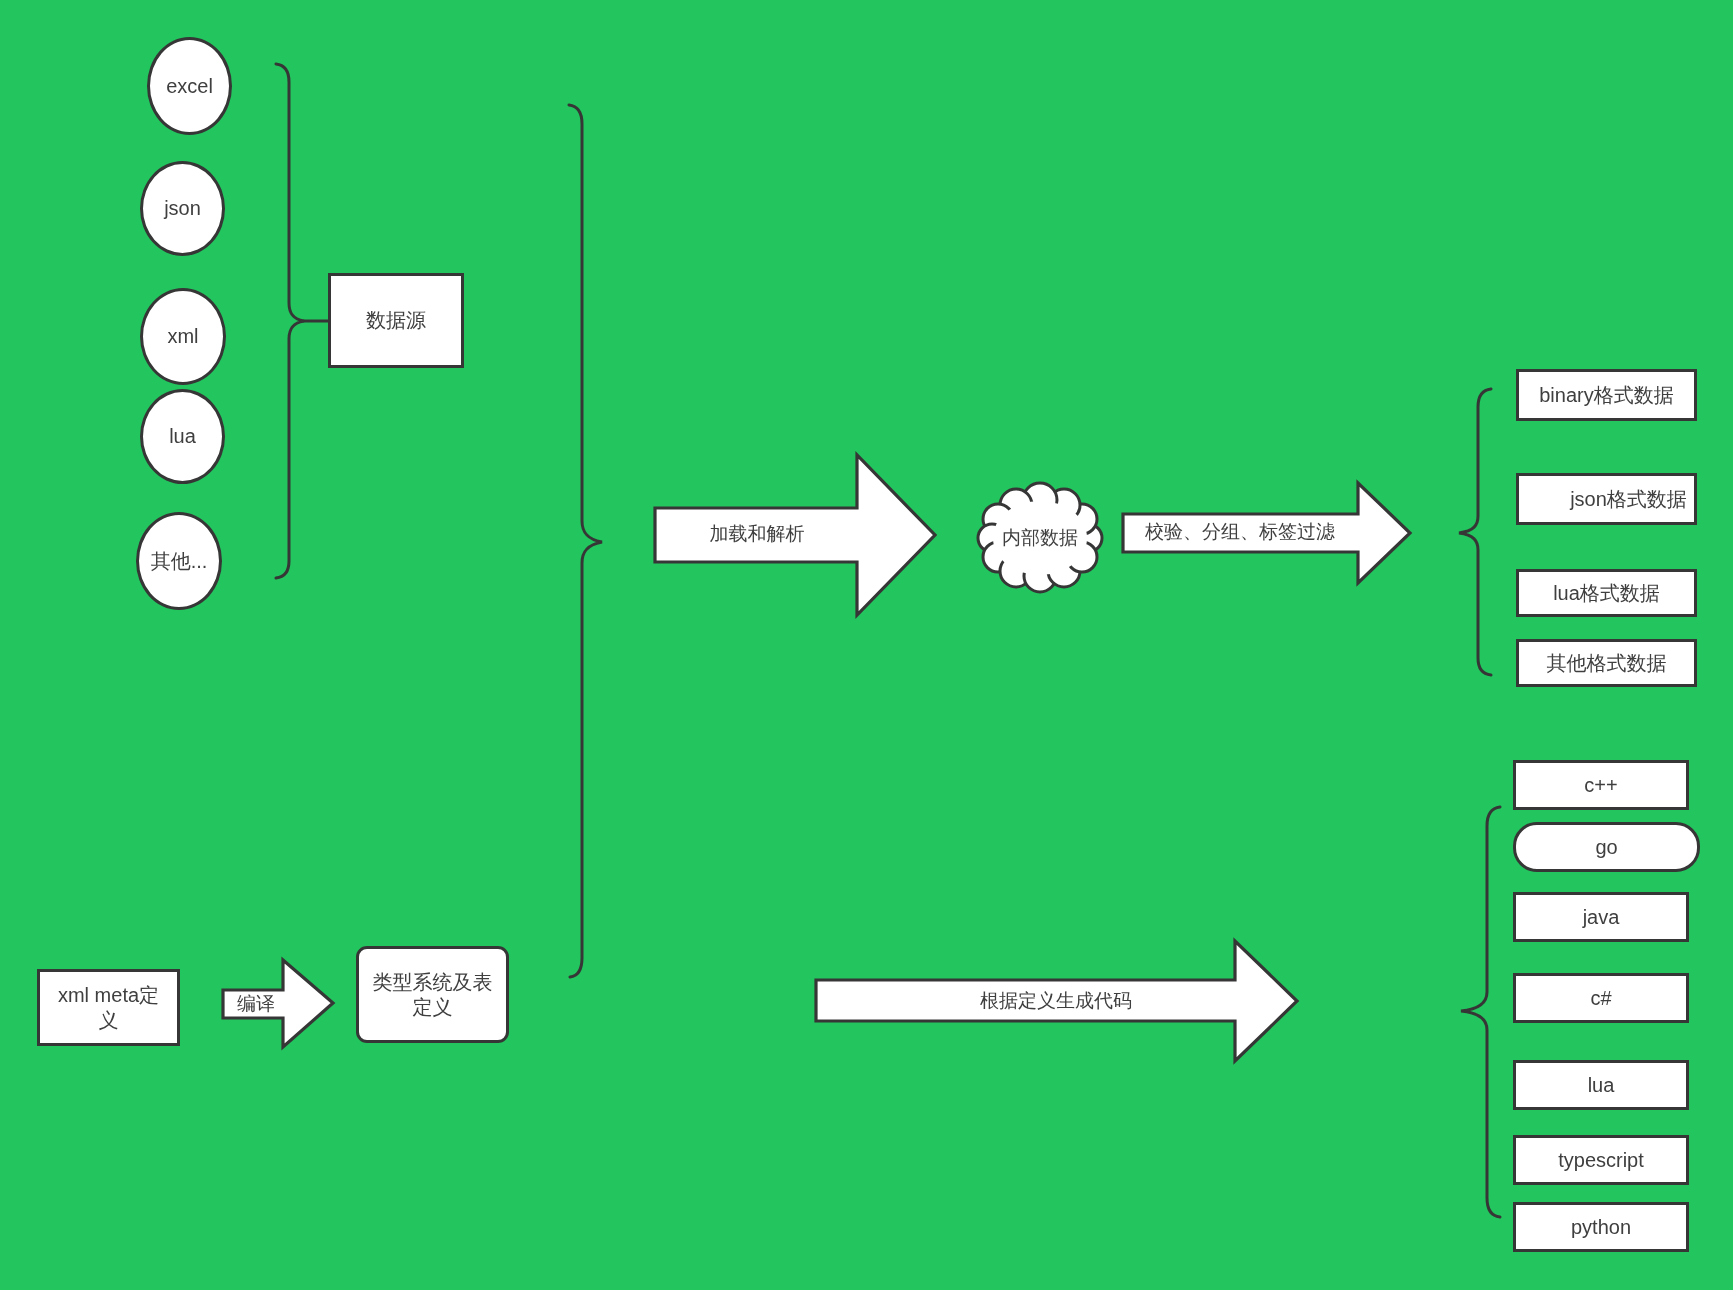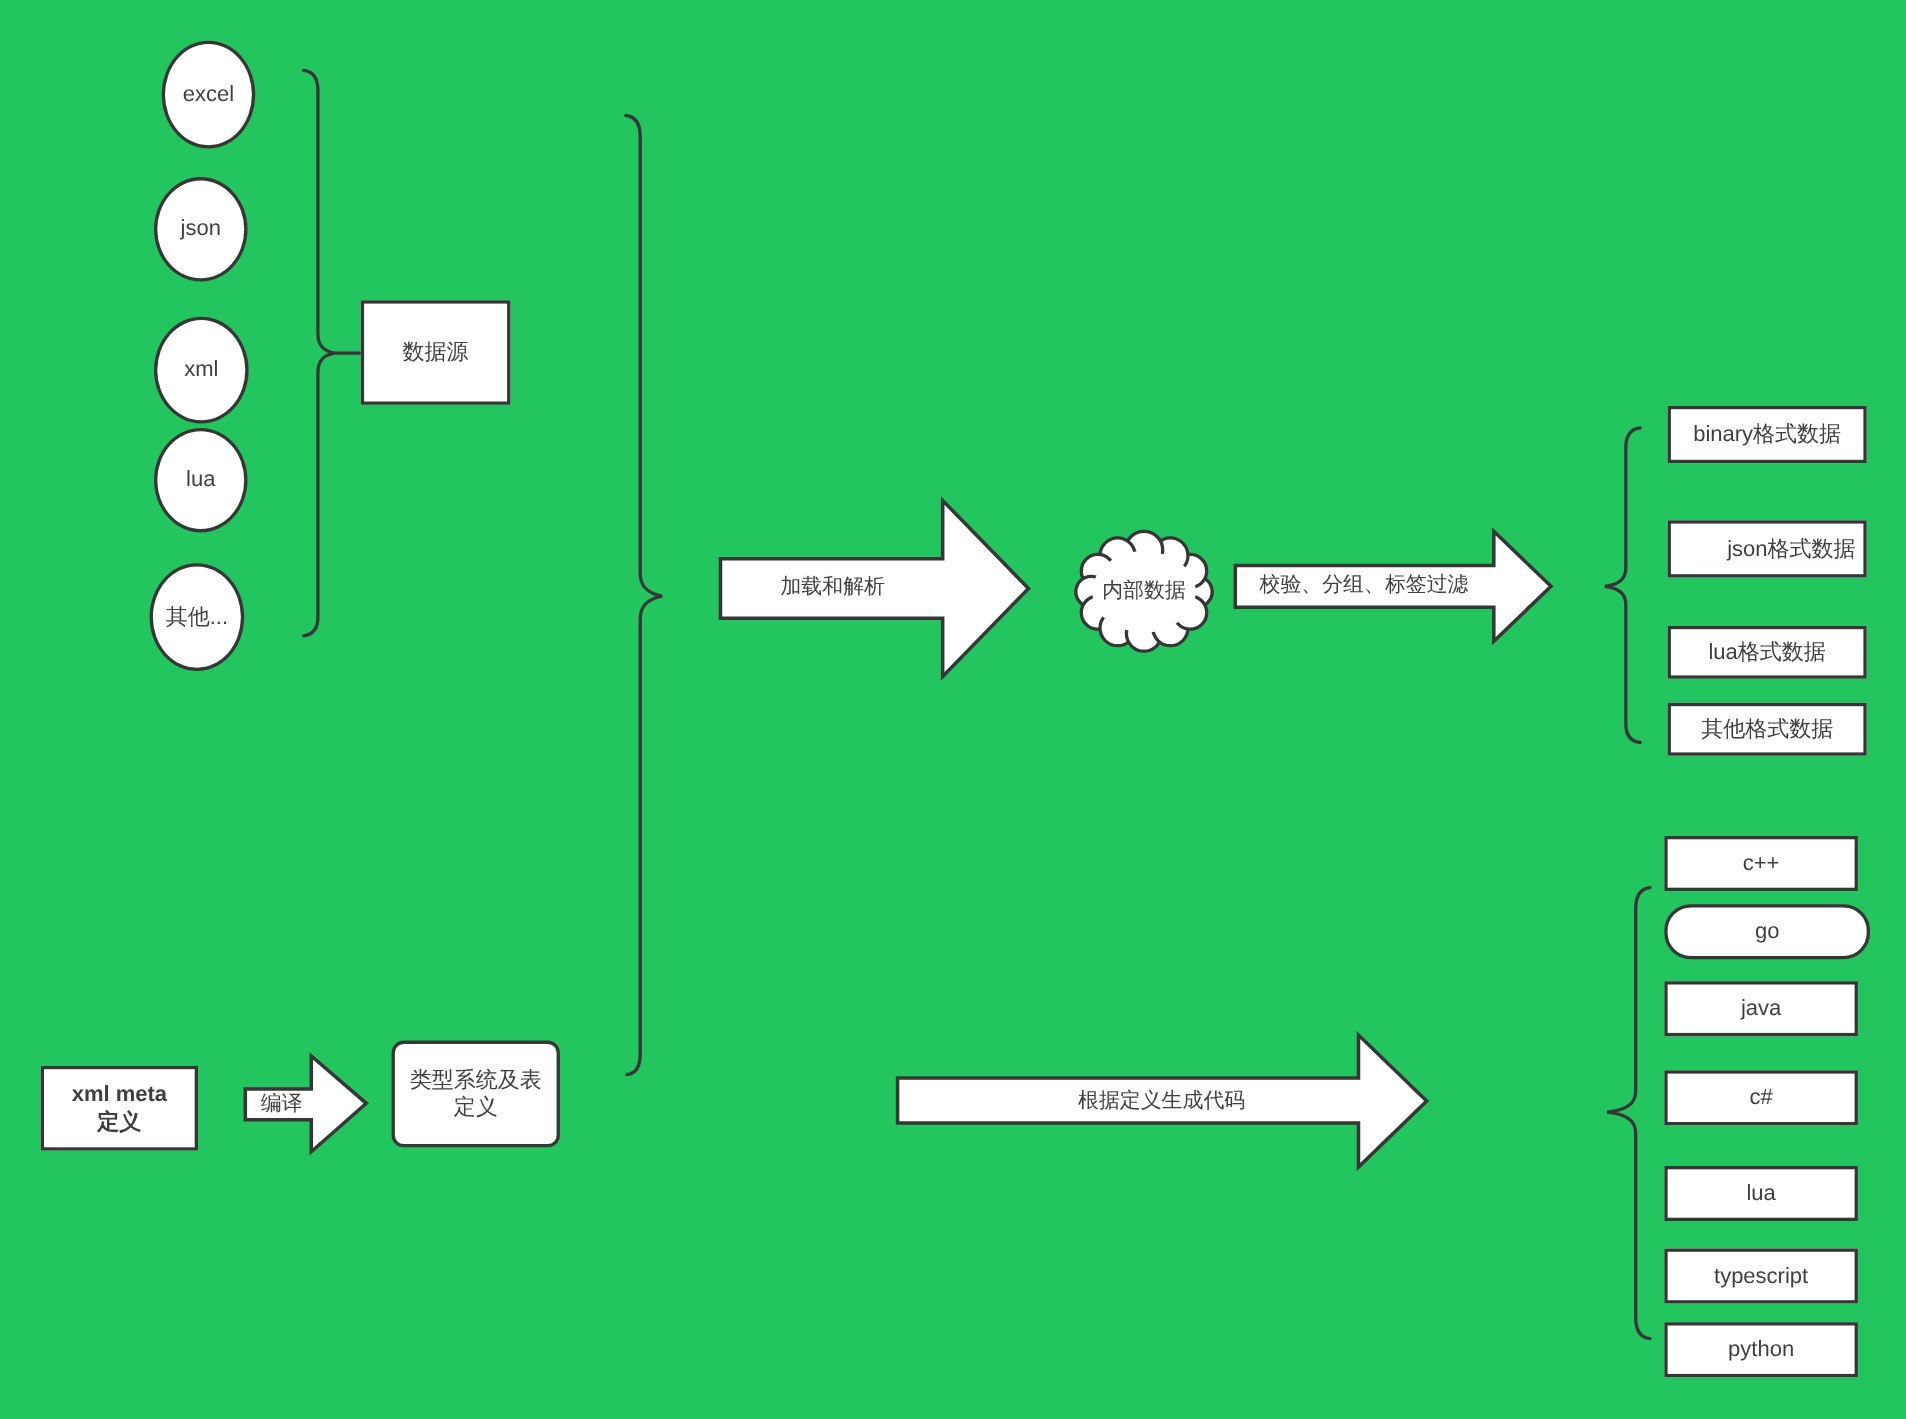--- a/index.html
+++ b/index.html
@@ -111,21 +111,21 @@
     <span>lua</span>
   </div>
   <div class="node" style="left:1513px;top:1135px;width:176px;height:50px;">
     <span>typescript</span>
   </div>
   <div class="node" style="left:1513px;top:1202px;width:176px;height:50px;">
     <span>python</span>
   </div>
 
   <div class="node" style="left:37px;top:969px;width:143px;height:77px;">
-    <span style="width:102px;font-weight:bold;">xml meta定义</span>
+    <span style="width:102px;">xml meta定义</span>
   </div>
   <div class="node rounded" style="left:356px;top:946px;width:153px;height:97px;">
     <span style="width:126px;">类型系统及表定义</span>
   </div>
 
   <div class="lbl" style="left:657px;top:521px;width:200px;height:26px;">
     <span>加载和解析</span>
   </div>
   <div class="lbl" style="left:960px;top:525px;width:160px;height:26px;">
     <span>内部数据</span>

